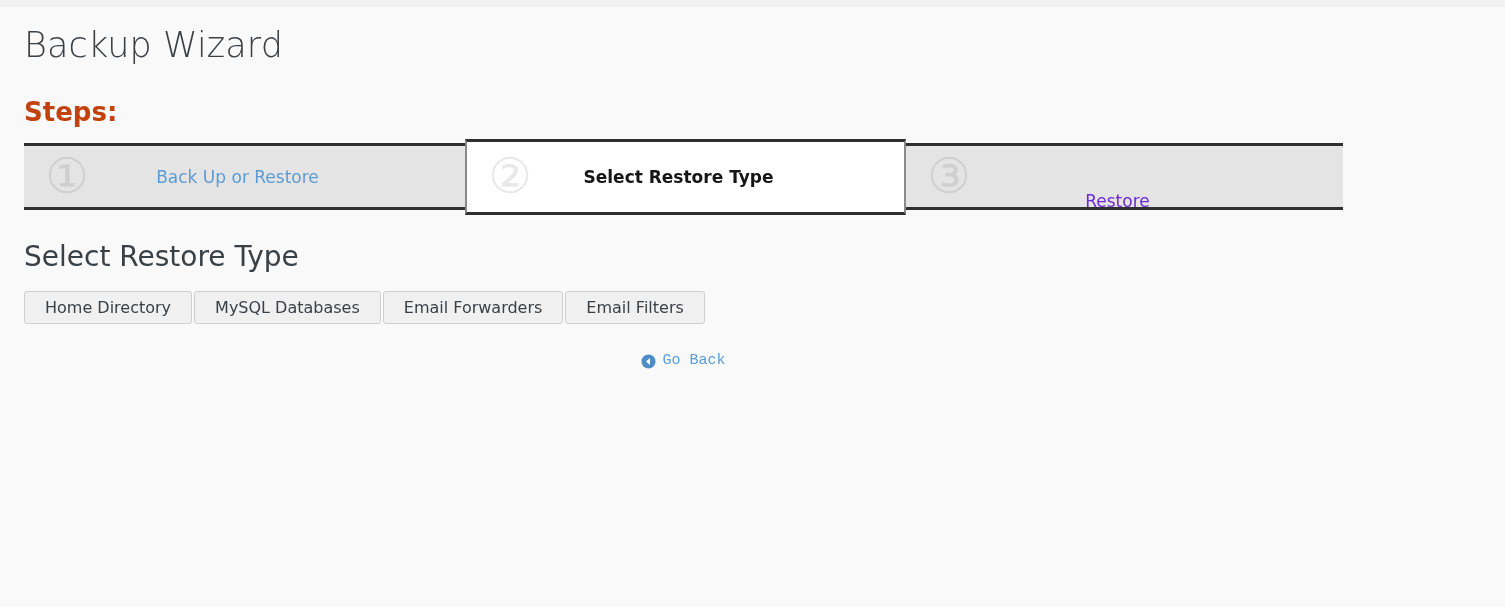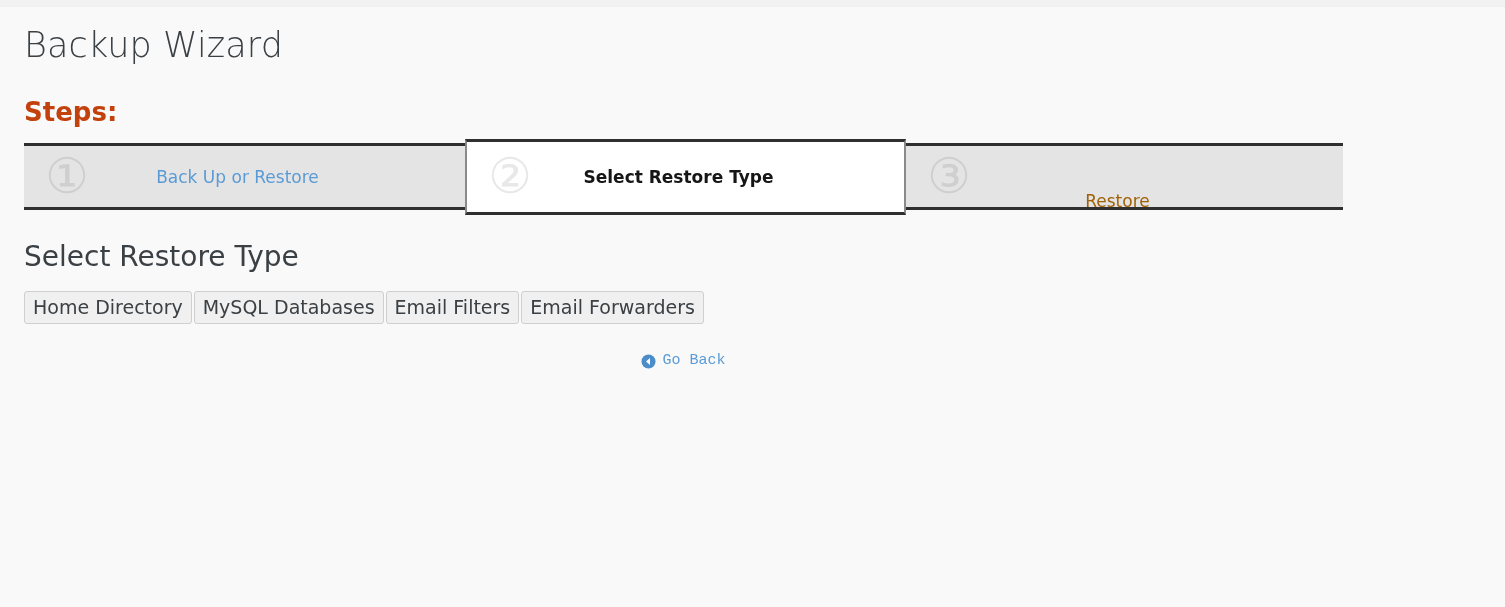--- a/index.html
+++ b/index.html
@@ -99,21 +99,21 @@
 
   .step-title {
     flex: 1 1 auto;
     text-align: center;
     padding-right: 100px;
     font-size: 17px;
     line-height: 22px;
   }
   .step-1 .step-title { color: #5b9bd5; }
   .step-active .step-title { color: #161616; font-weight: 700; }
-  .step-3 .step-title { color: #a16207; margin-top: 48px; }
+  .step-3 .step-title { color: #6d28d9; margin-top: 48px; }
 
   
   .content {
     padding: 18px 0 0 24px;
   }
   .content-heading {
     margin: 0;
     font-size: 28px;
     font-weight: 400;
     line-height: 34px;
@@ -127,27 +127,27 @@
   }
 
   .btn-group {
     margin-top: 17px;
     display: flex;
     align-items: flex-start;
   }
   .btn {
     box-sizing: border-box;
     height: 33px;
-    padding: 0 8px;
+    padding: 0 20px;
     margin-right: 2px;
     background: #f0f0f0;
     border: 1px solid #cfcfcf;
     border-radius: 3px;
     font-family: "DejaVu Sans", "Liberation Sans", sans-serif;
-    font-size: 19px;
+    font-size: 16px;
     line-height: 31px;
     color: #3b4045;
     cursor: pointer;
     white-space: nowrap;
   }
 
   .goback-wrap {
     margin-top: 28px;
     width: 1319px;
     text-align: center;
@@ -195,22 +195,22 @@
 
   </div>
 
   <div class="content">
 
     <h2 class="content-heading">Select Restore Type</h2>
 
     <div class="btn-group">
       <button class="btn">Home Directory</button>
       <button class="btn">MySQL Databases</button>
+      <button class="btn">Email Forwarders</button>
       <button class="btn">Email Filters</button>
-      <button class="btn">Email Forwarders</button>
     </div>
 
     <div class="goback-wrap">
       <a class="goback" href="#">
         <span class="goback-icon">
           <svg width="15" height="15" viewBox="0 0 16 16" xmlns="http://www.w3.org/2000/svg">
             <circle cx="8" cy="8" r="7.5" fill="#4b8dc8"></circle>
             <path d="M9.6 4.3 L5.3 8 L9.6 11.7 Z" fill="#ffffff"></path>
           </svg>
         </span>

